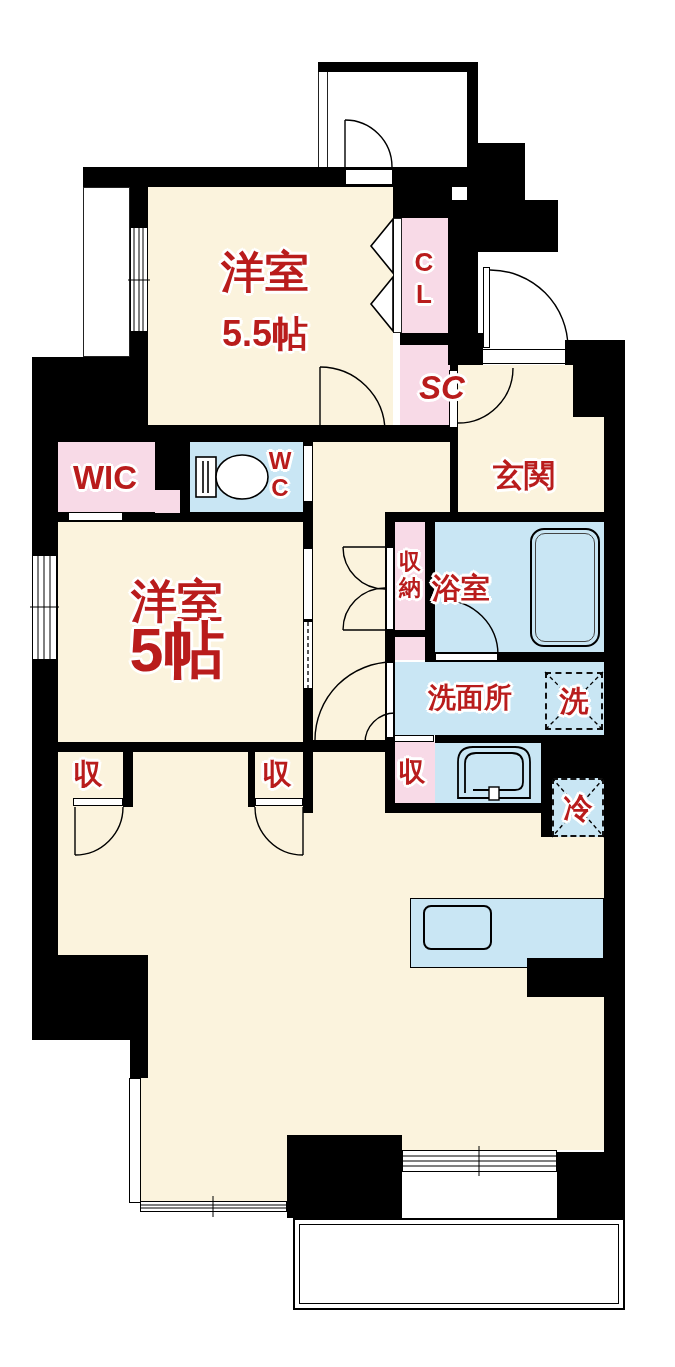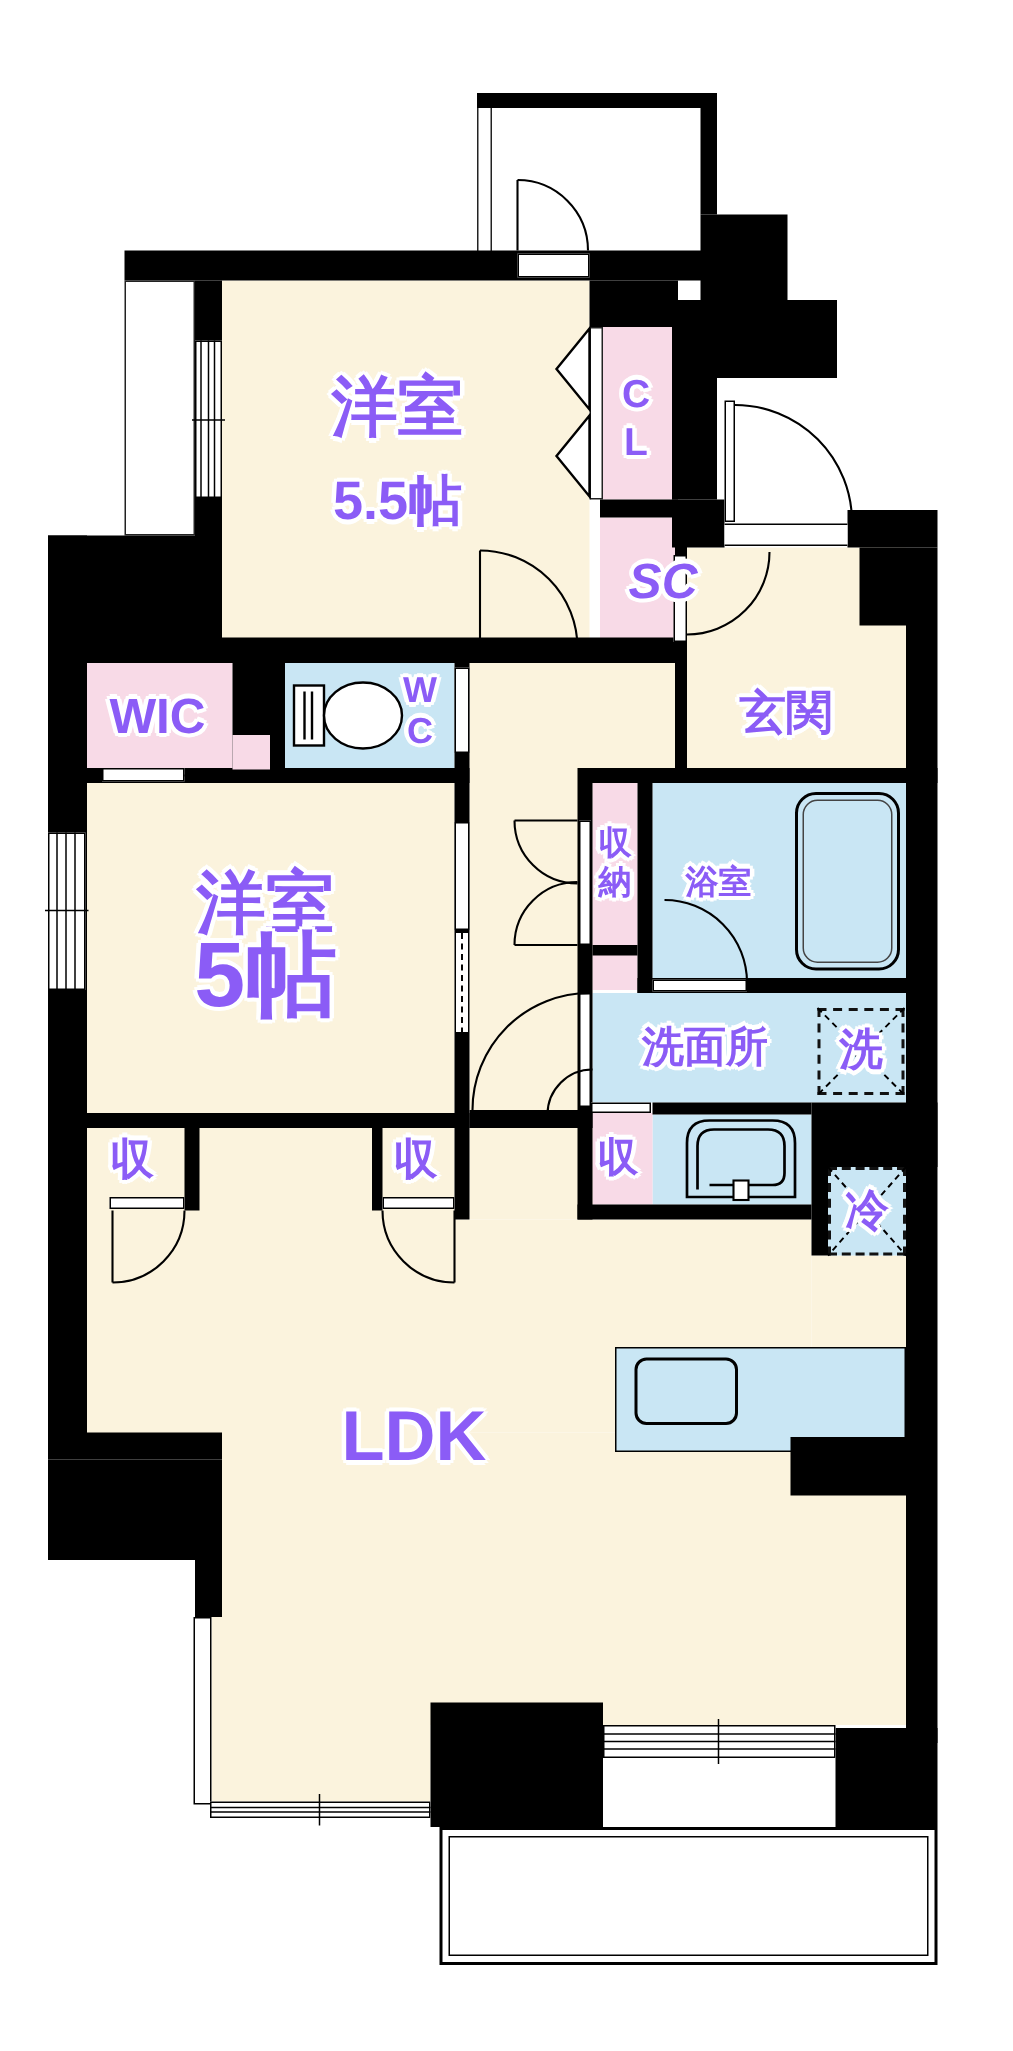--- a/index.html
+++ b/index.html
@@ -8,21 +8,21 @@
   .abs{position:absolute;}
   .wall{position:absolute;background:#000;}
   .fill{position:absolute;}
   .cream{background:#FBF3DD;}
   .pink{background:#F8DAE7;}
   .wet{background:#C9E6F4;}
   .white{background:#fff;}
   .thin{border:1px solid #222;box-sizing:border-box;}
   .door{position:absolute;background:#fff;border:1px solid #000;box-sizing:border-box;}
   .dashedbox{position:absolute;background:#C9E6F4;border:2px dashed #111;box-sizing:border-box;}
-  .lbl{position:absolute;transform:translate(-50%,-50%);font-weight:bold;color:#8b5cf6;
+  .lbl{position:absolute;transform:translate(-50%,-50%);font-weight:bold;color:#b91c1c;
        white-space:nowrap;line-height:1;
        text-shadow:-2px -2px 0 #fff,2px -2px 0 #fff,-2px 2px 0 #fff,2px 2px 0 #fff,
                    0 -3px 0 #fff,0 3px 0 #fff,-3px 0 0 #fff,3px 0 0 #fff;}
   svg.overlay{position:absolute;left:0;top:0;}
 </style>
 </head>
 <body>
 
 <div id="plan">
 
@@ -201,22 +201,21 @@
   <div class="lbl" style="left:424px;top:294px;font-size:26px;">L</div>
   <div class="lbl" style="left:442px;top:387px;font-size:33px;font-style:italic;">SC</div>
   <div class="lbl" style="left:524px;top:440px;font-size:31px;margin-top:35px;">玄関</div>
   <div class="lbl" style="left:105px;top:477px;font-size:33px;">WIC</div>
   <div class="lbl" style="left:280px;top:461px;font-size:24px;">W</div>
   <div class="lbl" style="left:280px;top:488px;font-size:24px;">C</div>
   <div class="lbl" style="left:177px;top:601px;font-size:46px;">洋室</div>
   <div class="lbl" style="left:177px;top:650px;font-size:61px;">5帖</div>
   <div class="lbl" style="left:410px;top:562px;font-size:22px;">収</div>
   <div class="lbl" style="left:410px;top:588px;font-size:22px;">納</div>
-  <div class="lbl" style="left:479px;top:588px;font-size:22px;">浴室</div>
+  <div class="lbl" style="left:461px;top:588px;font-size:29px;">浴室</div>
   <div class="lbl" style="left:470px;top:698px;font-size:28px;">洗面所</div>
   <div class="lbl" style="left:574px;top:701px;font-size:29px;">洗</div>
   <div class="lbl" style="left:88px;top:774px;font-size:29px;">収</div>
   <div class="lbl" style="left:277px;top:774px;font-size:29px;">収</div>
   <div class="lbl" style="left:412px;top:772px;font-size:27px;">収</div>
   <div class="lbl" style="left:578px;top:808px;font-size:29px;">冷</div>
-  <div class="lbl" style="left:276px;top:957px;font-size:47px;">LDK</div>
 
 </div>
 
 </body></html>

